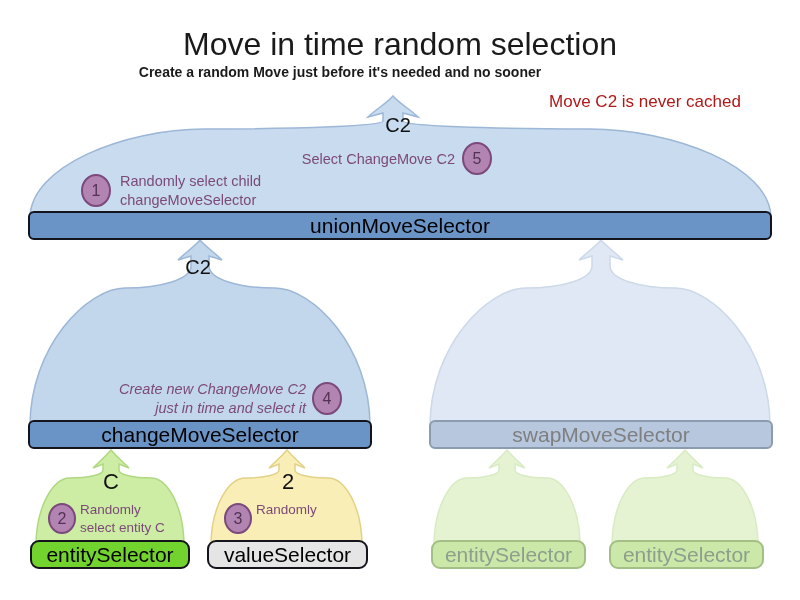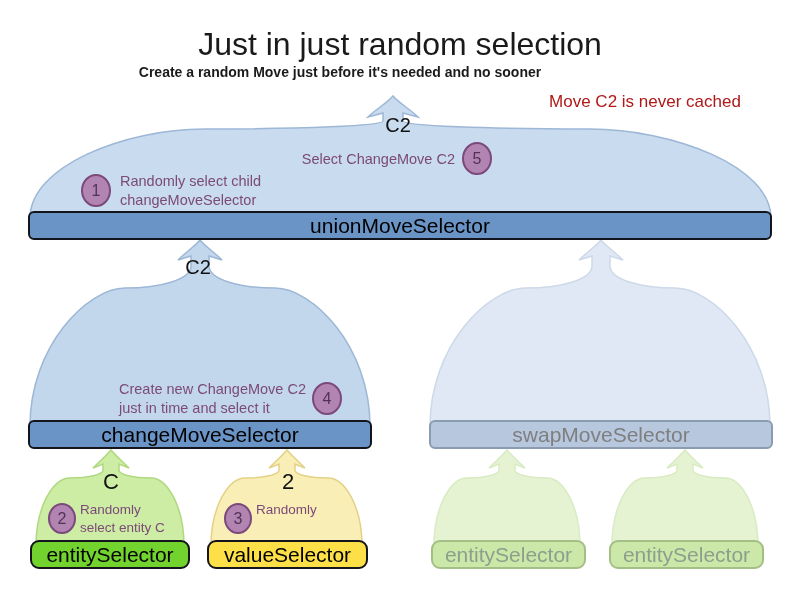--- a/index.html
+++ b/index.html
@@ -20,21 +20,21 @@
     position:absolute;left:500px;top:92px;width:290px;text-align:center;
     font-size:17px;color:#b11818;
   }
   .bar{
     position:absolute;height:25px;border:2px solid #14141c;border-radius:6px;
     text-align:center;font-size:21px;color:#000;line-height:25px;
   }
   .bar-blue{background:#6b94c6;}
   .bar-blue-faded{background:#b7c7de;border-color:#8c9cb0;color:#7f7f7f;}
   .bar-green{background:#72d22e;border-radius:9px;}
-  .bar-yellow{background:#fde047;border-radius:9px;}
+  .bar-yellow{background:#e5e5e5;border-radius:9px;}
   .bar-green-faded{background:#cbe8a8;border-color:#a3bf86;color:#8e9e8e;border-radius:9px;}
   .move-label{
     position:absolute;text-align:center;color:#111;font-size:20px;
   }
   .move-label.small{font-size:22px;}
   .step-note{
     position:absolute;color:#7b4a78;font-size:14.5px;line-height:19px;
   }
   .step-note.small{font-size:13.5px;line-height:18px;}
   .step-badge{
@@ -58,41 +58,41 @@
   <svg id="shapes" width="800" height="600" viewBox="0 0 800 600">
     <path id="b-top" class="b-top" d="M 30 218 C 30 166.38 124.37999999999998 129 204.23999999999998 129 C 302.558 129 383 125.8 383 121 L 383 113 L 368 117 C 376 109 386 104 393 96 C 400 104 410 109 418 117 L 403 113 L 403 121 C 403 125.8 486.952 129 589.56 129 C 672.7199999999999 129 771 166.38 771 218 Z"></path>
     <path id="b-change" class="b-mid" d="M 30 426 C 30 345.96 87.80000000000001 288 125.2 288 C 161.39000000000001 288 191 279.2 191 266 L 191 256 L 178 260 C 186 252 193 248 200 240 C 207 248 214 252 222 260 L 209 256 L 209 266 C 209 279.2 238.61 288 274.8 288 C 312.2 288 370 345.96 370 426 Z"></path>
     <path id="b-swap" class="b-mid-faded" d="M 430 426 C 430 345.96 488.14 288 525.76 288 C 562.192 288 592 279.2 592 266 L 592 256 L 579 260 C 587 252 594 248 601 240 C 608 248 615 252 623 260 L 610 256 L 610 266 C 610 279.2 639.412 288 675.36 288 C 712.54 288 770 345.96 770 426 Z"></path>
     <path id="b-entity" class="b-green" d="M 36 546 C 36 506.56 53.25 478 69.75 478 C 88.0375 478 103 474.8 103 470 L 103 464 L 93 468 C 101 460 104 458 111 450 C 118 458 121 460 129 468 L 119 464 L 119 470 C 119 474.8 133.4675 478 151.15 478 C 167.21 478 184 506.56 184 546 Z"></path>
     <path id="b-value" class="b-yellow" d="M 211 546 C 211 506.56 228.48 478 245.2 478 C 263.79 478 279 474.8 279 470 L 279 464 L 269 468 C 277 460 280 458 287 450 C 294 458 297 460 305 468 L 295 464 L 295 470 C 295 474.8 309.9625 478 328.25 478 C 344.75 478 362 506.56 362 546 Z"></path>
     <path id="b-ef1" class="b-green-faded" d="M 434 546 C 434 506.56 450.79 478 466.85 478 C 484.5325 478 499 474.8 499 470 L 499 464 L 489 468 C 497 460 500 458 507 450 C 514 458 517 460 525 468 L 515 464 L 515 470 C 515 474.8 529.4675 478 547.15 478 C 563.2099999999999 478 580 506.56 580 546 Z"></path>
     <path id="b-ef2" class="b-green-faded" d="M 612 546 C 612 506.56 628.7900000000001 478 644.85 478 C 662.5325 478 677 474.8 677 470 L 677 464 L 667 468 C 675 460 678 458 685 450 C 692 458 695 460 703 468 L 693 464 L 693 470 C 693 474.8 707.4675 478 725.15 478 C 741.2099999999999 478 758 506.56 758 546 Z"></path>
   </svg>
 
-  <div class="page-title">Just in just random selection</div>
+  <div class="page-title">Move in time random selection</div>
   <div class="page-subtitle">Create a random Move just before it's needed and no sooner</div>
   <div class="note-red">Move C2 is never cached</div>
 
   <div class="move-label" style="left:360px;top:114px;width:76px;">C2</div>
   <div class="move-label" style="left:160px;top:256px;width:76px;">C2</div>
   <div class="move-label small" style="left:81px;top:469px;width:60px;">C</div>
   <div class="move-label small" style="left:258px;top:469px;width:60px;">2</div>
 
   <div class="step-badge" style="left:81px;top:174px;width:30px;height:33px;">1</div>
   <div class="step-note" style="left:120px;top:172px;width:200px;">
     <div>Randomly select child</div>
     <div>changeMoveSelector</div>
   </div>
 
   <div class="step-note" style="right:345px;top:150px;text-align:right;">
     <div>Select ChangeMove C2</div>
   </div>
   <div class="step-badge" style="left:462px;top:142px;width:30px;height:33px;">5</div>
 
-  <div class="step-note" style="right:494px;top:380px;">
+  <div class="step-note" style="right:494px;top:380px;text-align:right;font-style:italic;">
     <div>Create new ChangeMove C2</div>
     <div>just in time and select it</div>
   </div>
   <div class="step-badge" style="left:312px;top:382px;width:30px;height:33px;">4</div>
 
   <div class="step-badge" style="left:48px;top:503px;width:28px;height:31px;">2</div>
   <div class="step-note small" style="left:80px;top:501px;width:130px;">
     <div>Randomly</div>
     <div>select entity C</div>
   </div>

